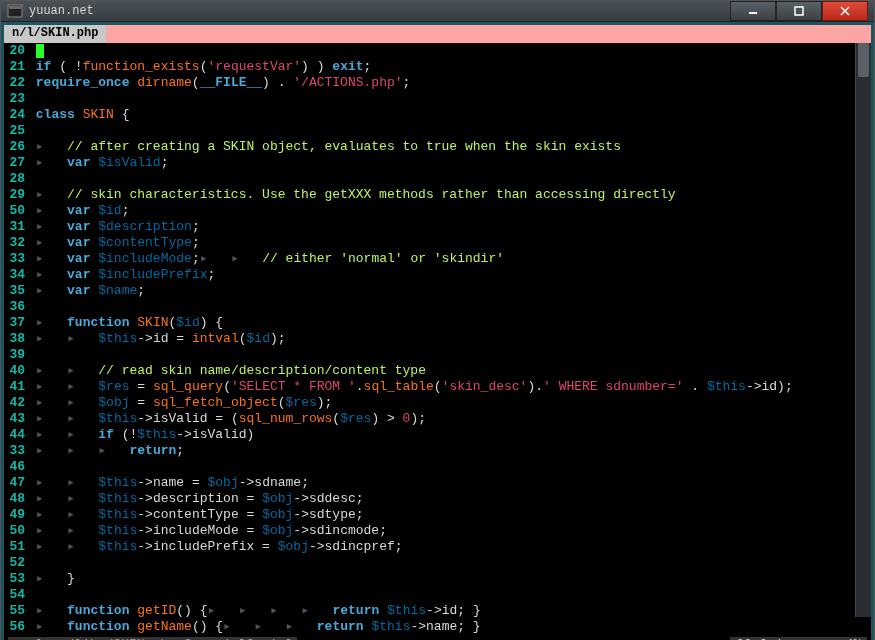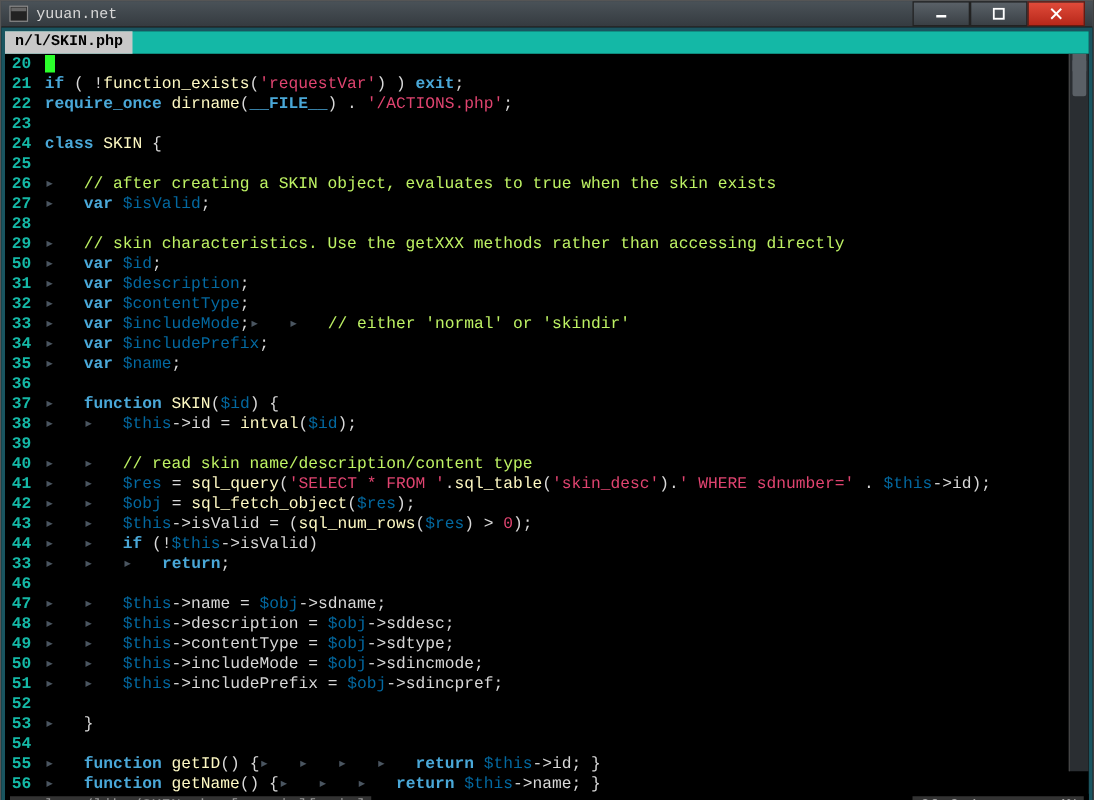--- a/index.html
+++ b/index.html
@@ -60,21 +60,21 @@
 }
 .terminal {
   flex: 1;
   background: #000;
   border: 3px solid #1a5560;
   display: flex;
   flex-direction: column;
   position: relative;
 }
 .tabbar {
-  background: #14b8a6;
+  background: #fca5a5;
   display: flex;
   height: 18px;
 }
 .tab {
   background: #c8c8c8;
   color: #000;
   padding: 1px 8px;
   font-size: 12px;
   font-weight: bold;
 }
@@ -151,21 +151,21 @@
 }
 .status-right {
   margin-left: auto;
   color: #c8c8c8;
   background: #333;
   padding: 0 6px;
 }
 
 .kw { color: #4aa8d8; font-weight: bold; }
 .str { color: #e04470; }
-.fn { color: #fef9c3; text-align: right; }
+.fn { color: #f97316; text-align: right; }
 .var { color: #0369a1; }
 .cmt { color: #bef264; }
 .tabchar { color: #4a5560; }
 </style>
 </head>
 <body>
 
 <div class="window">
   <div class="titlebar">
     <span class="titlebar-icon">

